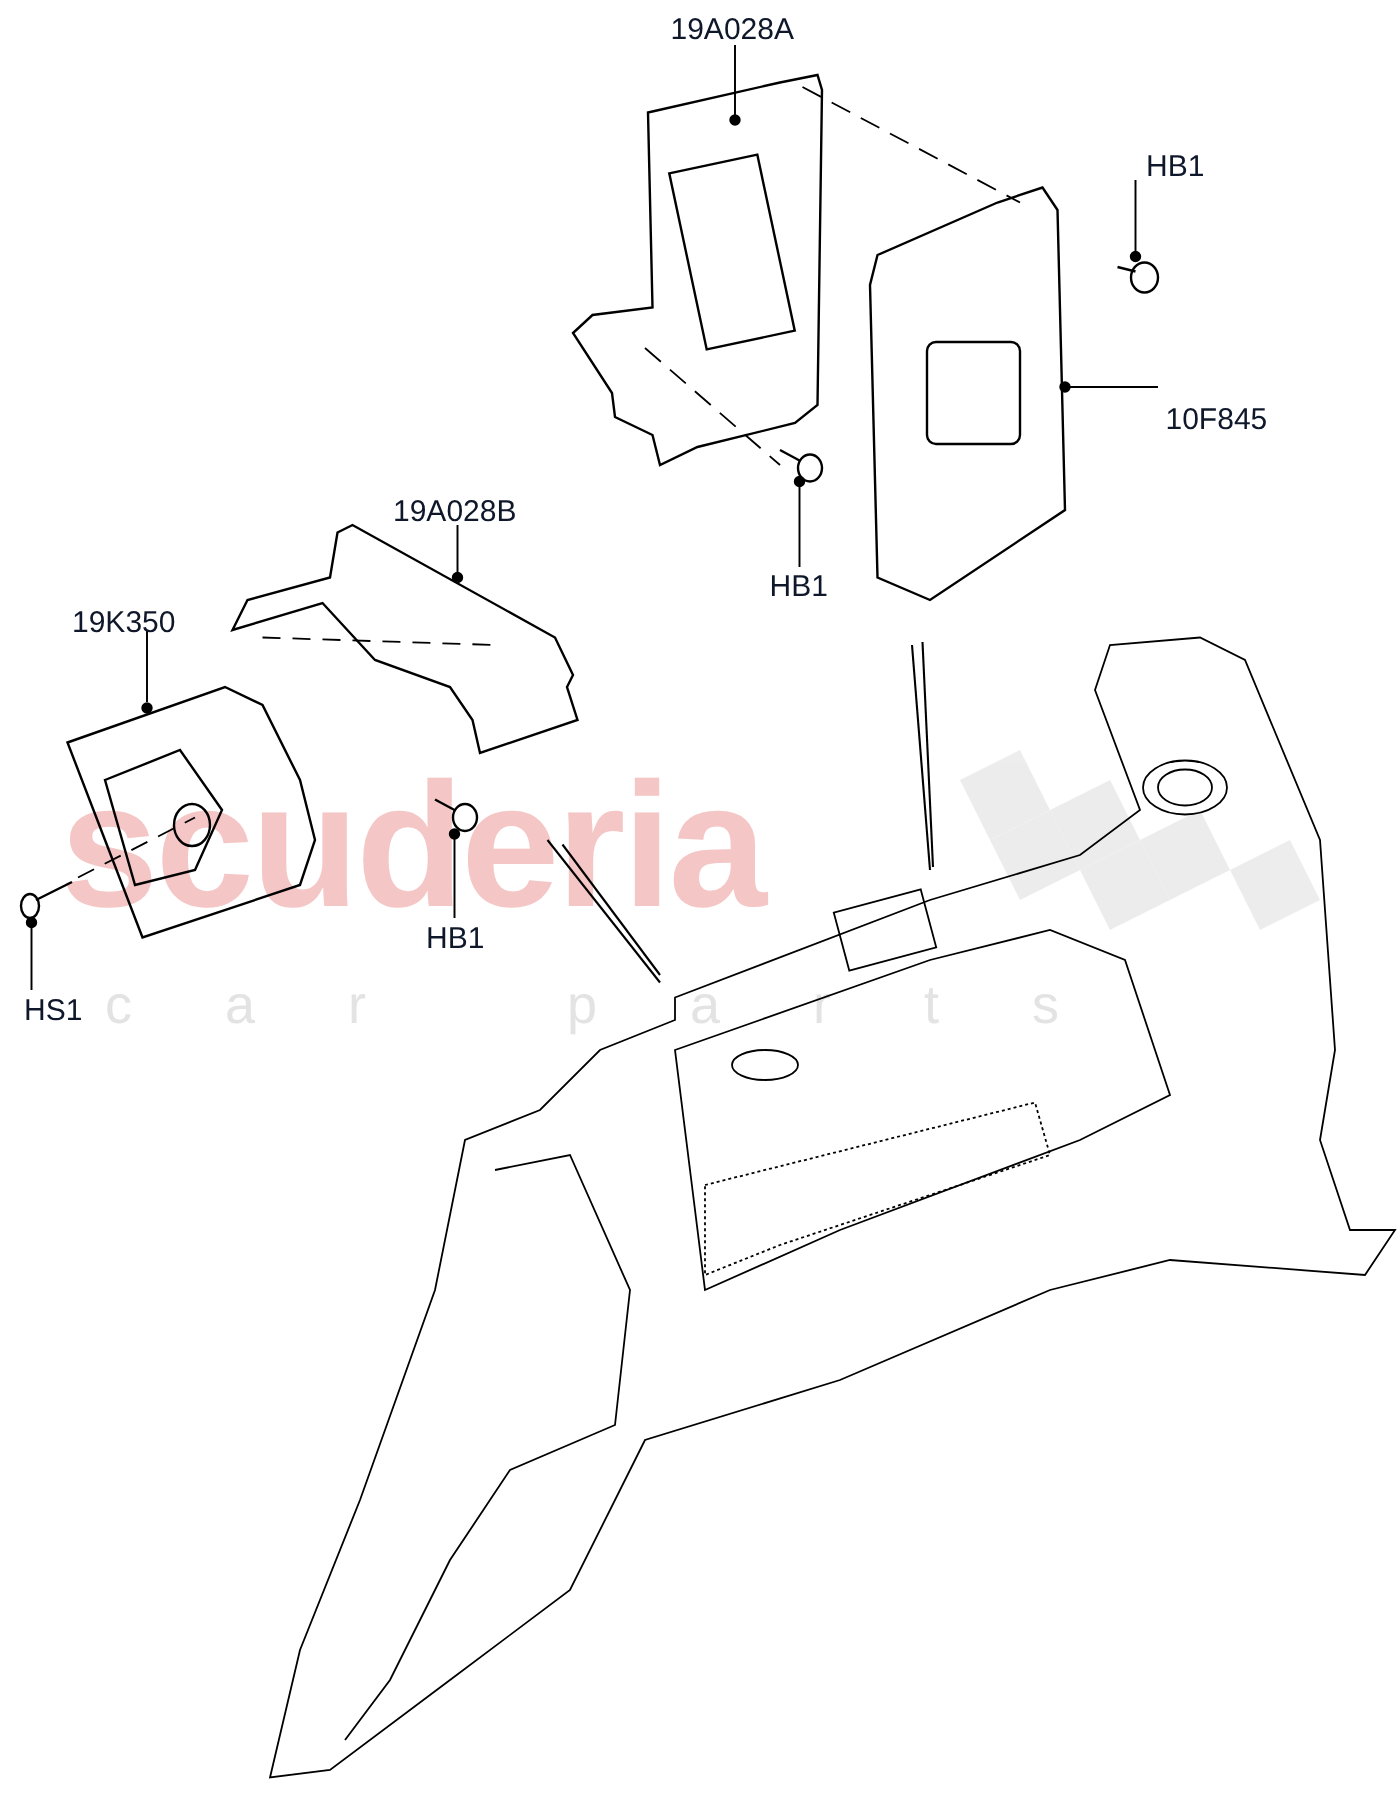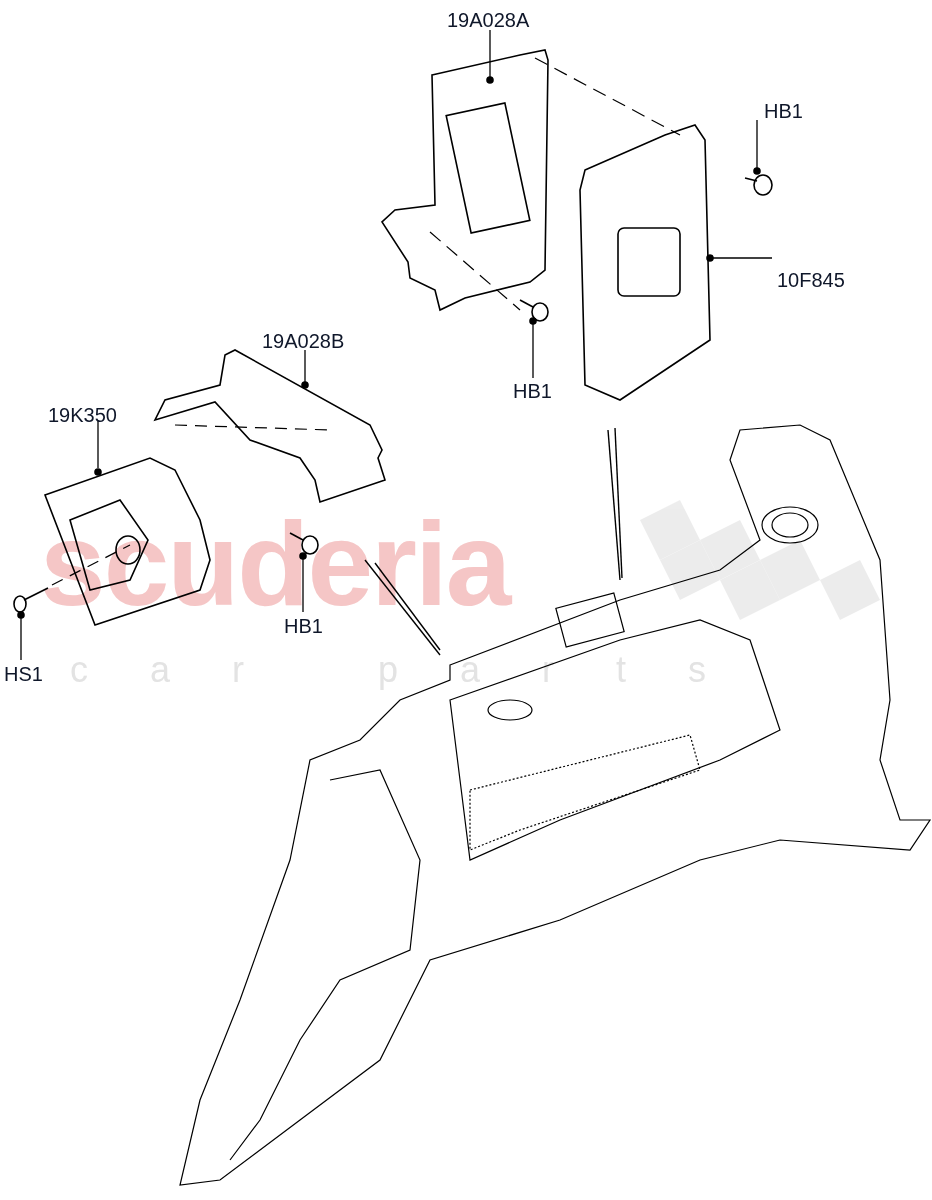--- a/index.html
+++ b/index.html
@@ -102,14 +102,14 @@
     </g>
   </svg>
 
   <div class="callout" style="left:447px;top:10px;">19A028A</div>
   <div class="callout" style="left:764px;top:101px;">HB1</div>
   <div class="callout" style="left:777px;top:270px;">10F845</div>
   <div class="callout" style="left:513px;top:381px;">HB1</div>
   <div class="callout" style="left:262px;top:316px;margin-top:15px;">19A028B</div>
   <div class="callout" style="left:48px;top:405px;">19K350</div>
   <div class="callout" style="left:284px;top:616px;">HB1</div>
-  <div class="callout" style="left:4px;top:664px;">HS1</div>
+  <div class="callout" style="left:16px;top:664px;">HS1</div>
 </div>
 
 </body></html>

